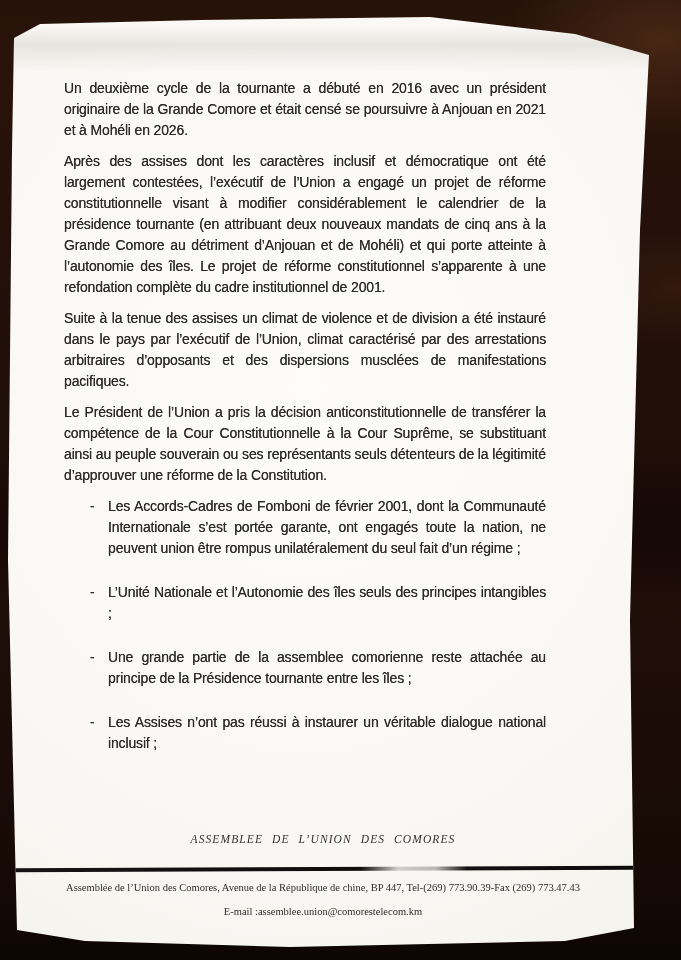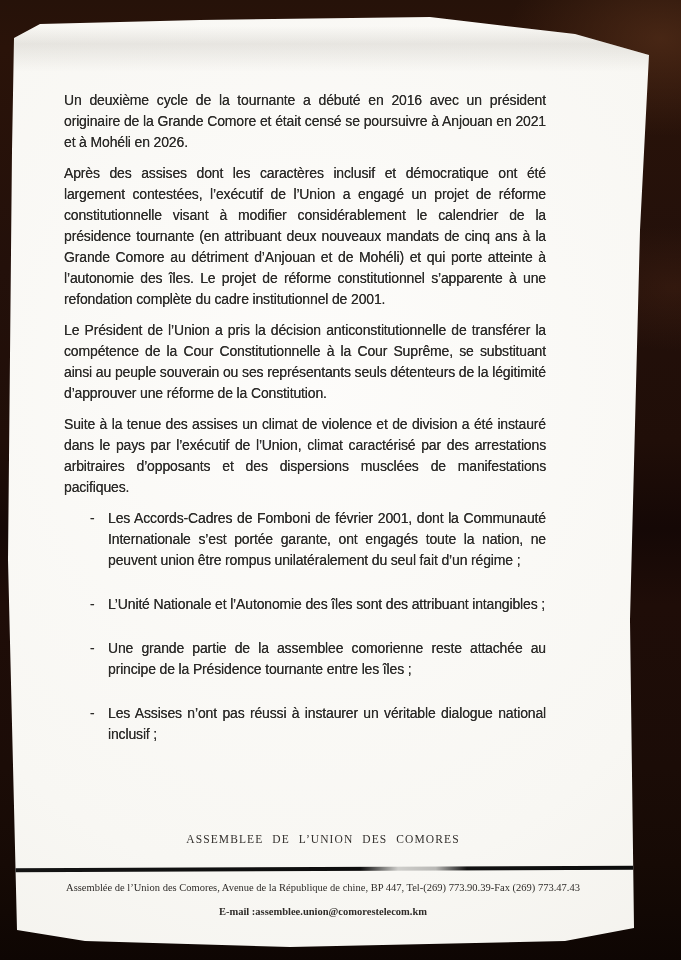--- a/index.html
+++ b/index.html
@@ -19,79 +19,80 @@
     background:
       linear-gradient(180deg, rgba(35,25,20,.6) 0px, rgba(35,25,20,0) 7px),
       linear-gradient(0deg, rgba(70,60,50,.35) 0px, rgba(70,60,50,0) 12px),
       linear-gradient(270deg, rgba(80,70,58,.28) 0px, rgba(80,70,58,0) 10px),
       linear-gradient(90deg, rgba(80,70,58,.30) 0px, rgba(80,70,58,0) 9px),
       linear-gradient(180deg, rgba(255,255,255,0) 26px, rgba(120,112,100,.14) 44px, rgba(120,112,100,0) 72px),
       radial-gradient(120% 95% at 45% 40%, #fdfcfa 0%, #f8f7f3 55%, #efede7 100%);
     clip-path:polygon(14px 38px,40px 24px,200px 20px,430px 17px,575px 34px,649px 55px,640px 230px,630px 620px,634px 928px,565px 941px,290px 947px,85px 941px,17px 930px,8px 560px,12px 150px);
   }
   .body-text{
-    position:absolute;left:64px;top:90px;width:482px;
+    position:absolute;left:64px;top:78px;width:482px;
     font-size:14px;line-height:21px;
     letter-spacing:-0.15px;
     color:#2b2a28;
     text-shadow:0 0 .5px rgba(43,42,40,.85);
     text-align:justify;
   }
   .body-text p{margin:0 0 10px 0;}
   .bullet-list{margin-top:10px;}
   .bullet-item{display:flex;margin:0 0 23px 0;padding-left:26px;}
   .bullet-dash{flex:0 0 18px;}
   .bullet-text{flex:1;text-align:justify;}
   .footer{
     position:absolute;left:10px;right:45px;top:0;height:100%;
     font-family:"Liberation Serif",serif;color:#2e2c2a;
     pointer-events:none;
   }
   .footer-institution{
     position:absolute;top:833px;left:0;right:0;
     text-align:center;font-size:11.5px;letter-spacing:1.1px;word-spacing:5px;
     color:#33302d;
+    font-style:italic;
   }
   .footer-rule{
     position:absolute;top:867px;left:0;right:0;height:4px;
     transform:rotate(-0.25deg);
     background:linear-gradient(90deg,#141414 0%,#0e0e0e 56%,rgba(20,20,20,.18) 62%,rgba(20,20,20,.28) 68%,#121212 73%,#0b0b0b 100%);
     border-radius:2px;
   }
   .footer-address{
     position:absolute;top:882px;left:0;right:0;
     text-align:center;font-size:10.5px;letter-spacing:0;
     color:#2f2c29;
     font-family:Liberation Serif, serif;
   }
   .footer-email{
     position:absolute;top:906px;left:0;right:0;
-    text-align:center;font-size:10.5px;color:#2f2c29;font-weight:bold;
+    text-align:center;font-size:10.5px;color:#2f2c29;
   }
 </style>
 </head>
 <body>
 
 <div class="scene">
   <div class="paper">
 
     <div class="body-text">
       <p>Un deuxième cycle de la tournante a débuté en 2016 avec un président originaire de la Grande Comore et était censé se poursuivre à Anjouan en 2021 et à Mohéli en 2026.</p>
       <p>Après des assises dont les caractères inclusif et démocratique ont été largement contestées, l’exécutif de l’Union a engagé un projet de réforme constitutionnelle visant à modifier considérablement le calendrier de la présidence tournante (en attribuant deux nouveaux mandats de cinq ans à la Grande Comore au détriment d’Anjouan et de Mohéli) et qui porte atteinte à l’autonomie des îles. Le projet de réforme constitutionnel s’apparente à une refondation complète du cadre institutionnel de 2001.</p>
+      <p>Suite à la tenue des assises un climat de violence et de division a été instauré dans le pays par l’exécutif de l’Union, climat caractérisé par des arrestations arbitraires d’opposants et des dispersions musclées de manifestations pacifiques.</p>
       <p>Le Président de l’Union a pris la décision anticonstitutionnelle de transférer la compétence de la Cour Constitutionnelle à la Cour Suprême, se substituant ainsi au peuple souverain ou ses représentants seuls détenteurs de la légitimité d’approuver une réforme de la Constitution.</p>
-      <p>Suite à la tenue des assises un climat de violence et de division a été instauré dans le pays par l’exécutif de l’Union, climat caractérisé par des arrestations arbitraires d’opposants et des dispersions musclées de manifestations pacifiques.</p>
 
       <div class="bullet-list">
         <div class="bullet-item">
           <span class="bullet-dash">-</span>
           <span class="bullet-text">Les Accords-Cadres de Fomboni de février 2001, dont la Communauté Internationale s’est portée garante, ont engagés toute la nation, ne peuvent union être rompus unilatéralement du seul fait d’un régime ;</span>
         </div>
         <div class="bullet-item">
           <span class="bullet-dash">-</span>
-          <span class="bullet-text">L’Unité Nationale et l’Autonomie des îles sont des attribuant intangibles ;</span>
+          <span class="bullet-text">L’Unité Nationale et l’Autonomie des îles seuls des principes intangibles ;</span>
         </div>
         <div class="bullet-item">
           <span class="bullet-dash">-</span>
           <span class="bullet-text">Une grande partie de la assemblee comorienne reste attachée au principe de la Présidence tournante entre les îles ;</span>
         </div>
         <div class="bullet-item">
           <span class="bullet-dash">-</span>
           <span class="bullet-text">Les Assises n’ont pas réussi à instaurer un véritable dialogue national inclusif ;</span>
         </div>
       </div>

